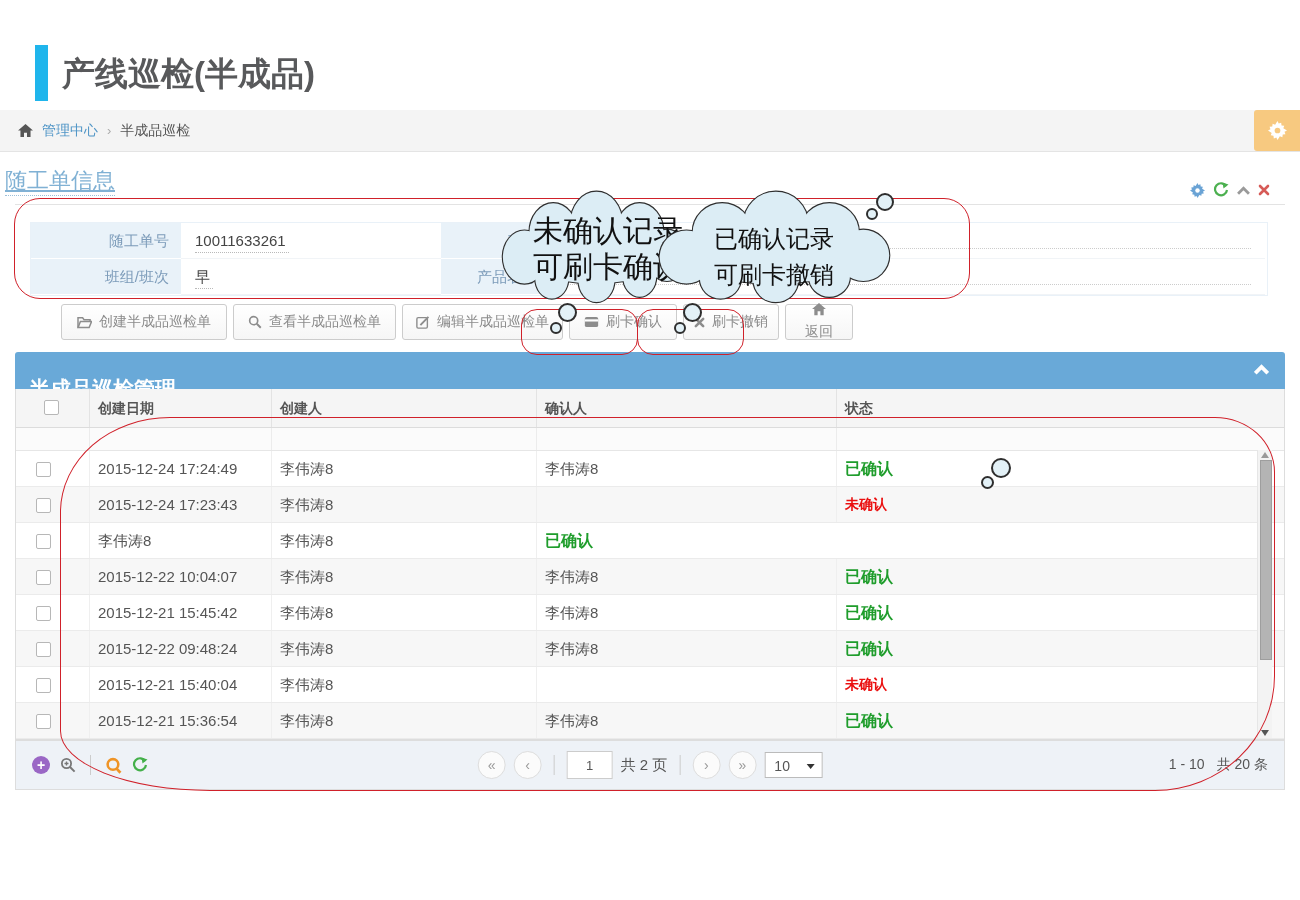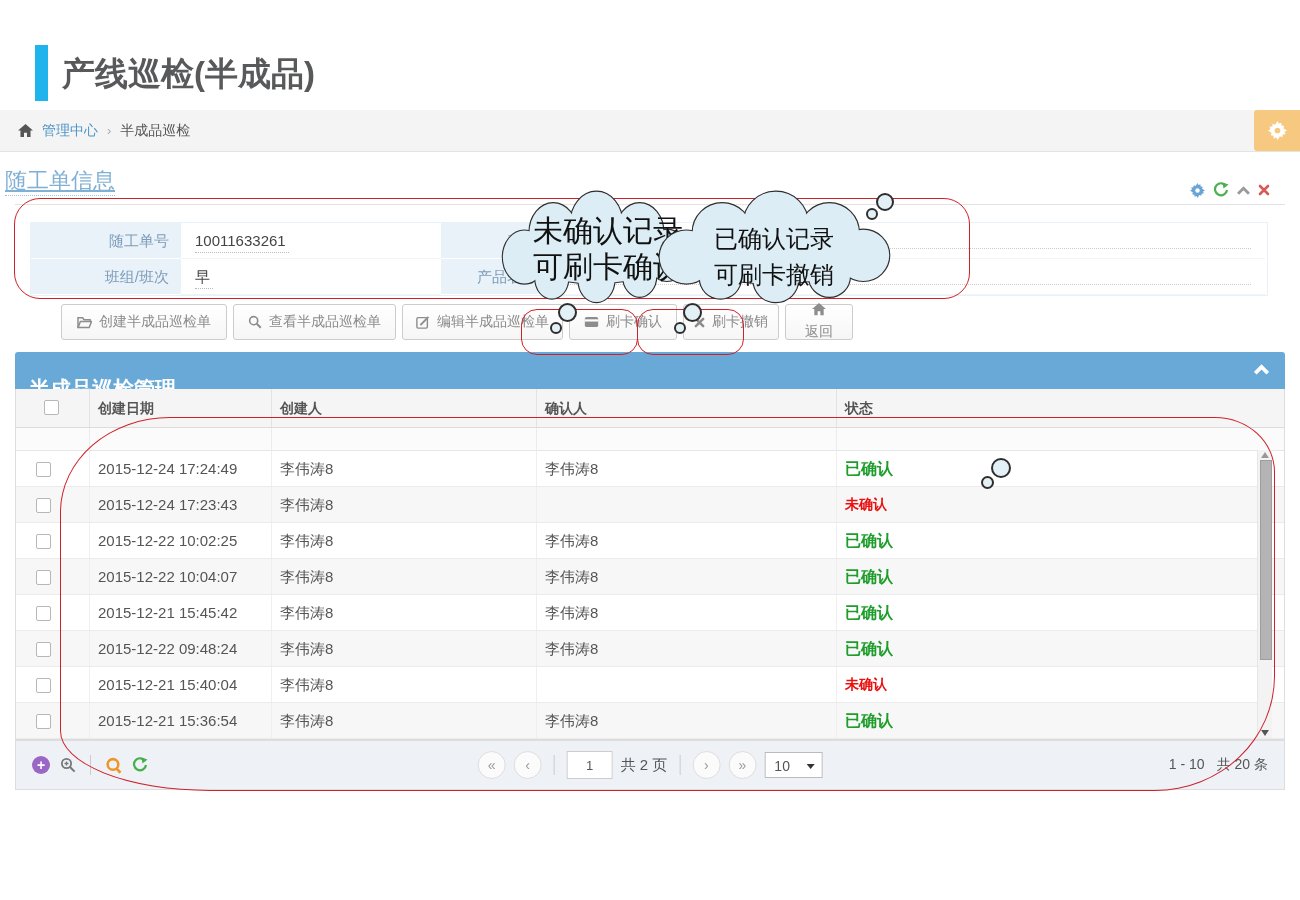--- a/index.html
+++ b/index.html
@@ -304,21 +304,20 @@
           </div>
           <div class="trow">
             <div class="tcell c-check"><span class="cbx"></span></div>
             <div class="tcell">2015-12-24 17:23:43</div>
             <div class="tcell">李伟涛8</div>
             <div class="tcell"></div>
             <div class="tcell st-no">未确认</div>
           </div>
           <div class="trow">
             <div class="tcell c-check"><span class="cbx"></span></div>
-            <div class="tcell">2015-12-22 10:02:25</div>
             <div class="tcell">李伟涛8</div>
             <div class="tcell">李伟涛8</div>
             <div class="tcell st-ok">已确认</div>
           </div>
           <div class="trow">
             <div class="tcell c-check"><span class="cbx"></span></div>
             <div class="tcell">2015-12-22 10:04:07</div>
             <div class="tcell">李伟涛8</div>
             <div class="tcell">李伟涛8</div>
             <div class="tcell st-ok">已确认</div>

